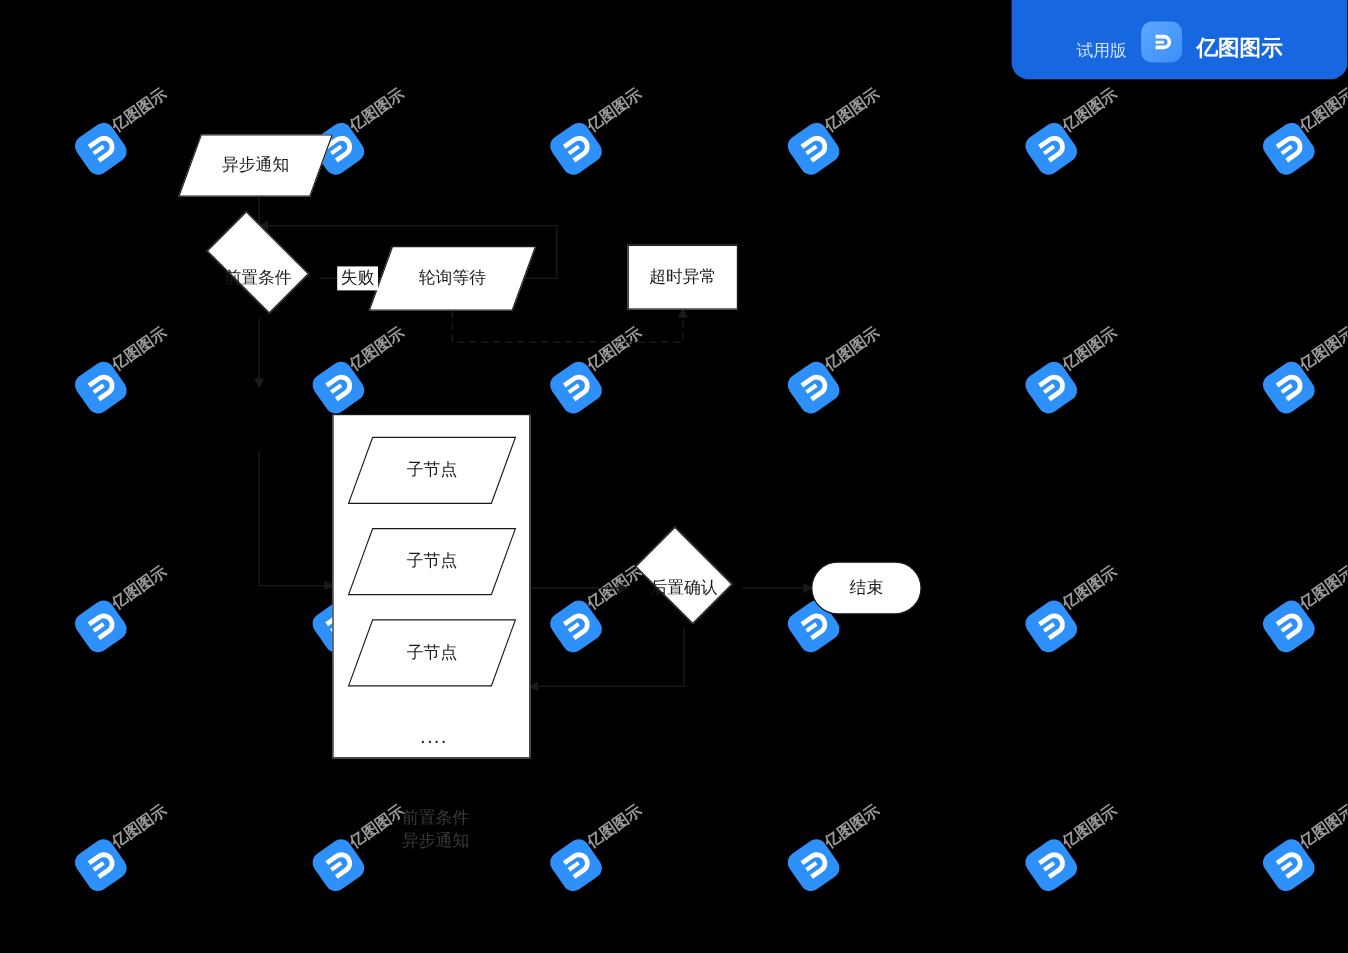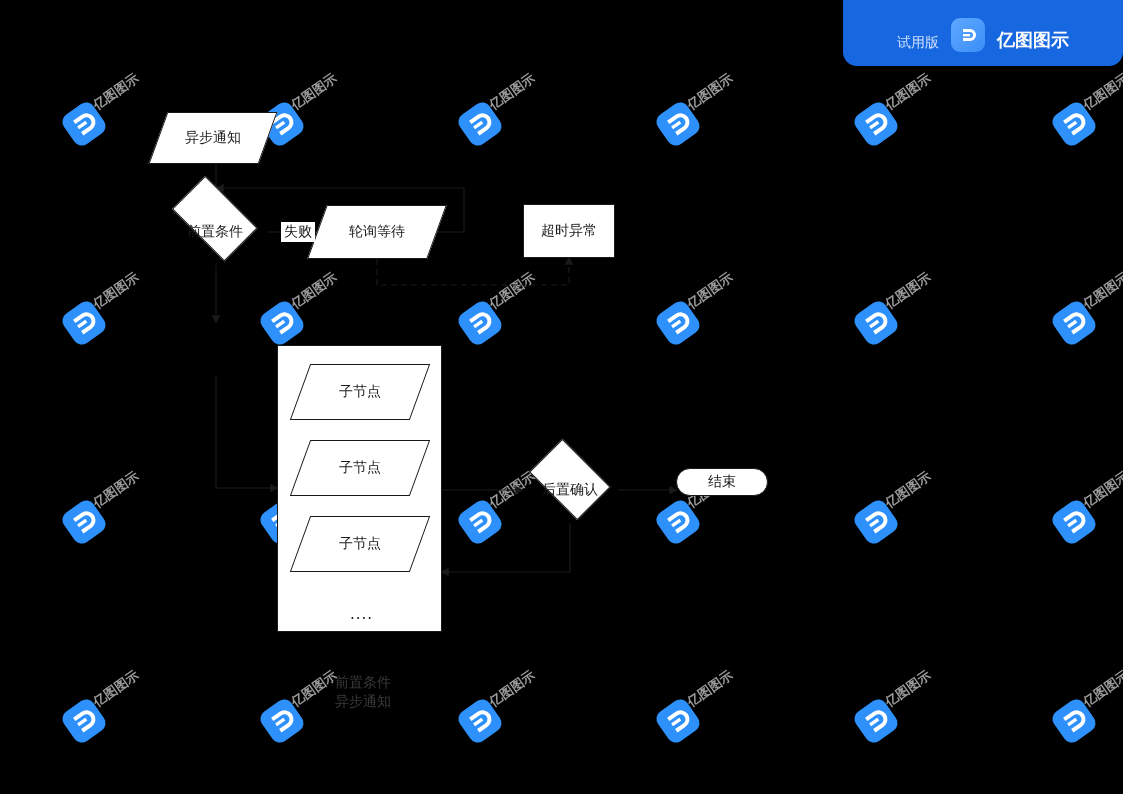--- a/index.html
+++ b/index.html
@@ -463,21 +463,21 @@
       <span class="para-label">子节点</span>
     </div>
 
     <div class="ellipsis-label" style="left:350px; top:605px;">....</div>
 
     <div class="node diamond" style="left:522px; top:457px; width:96px; height:66px;">
       <span class="dia-shape"></span>
       <span class="dia-label">后置确认</span>
     </div>
 
-    <div class="node terminator" style="left:676px; top:468px; width:92px; height:28px;">
+    <div class="node terminator" style="left:676px; top:468px; width:92px; height:44px;">
       <span>结束</span>
     </div>
 
     <div class="edge-label" style="left:281px; top:222px;">失败</div>
 
     <div class="legend-text" style="left:335px; top:673px;">前置条件</div>
     <div class="legend-text" style="left:335px; top:692px;">异步通知</div>
   </div>
 
   <div id="trial-banner">

